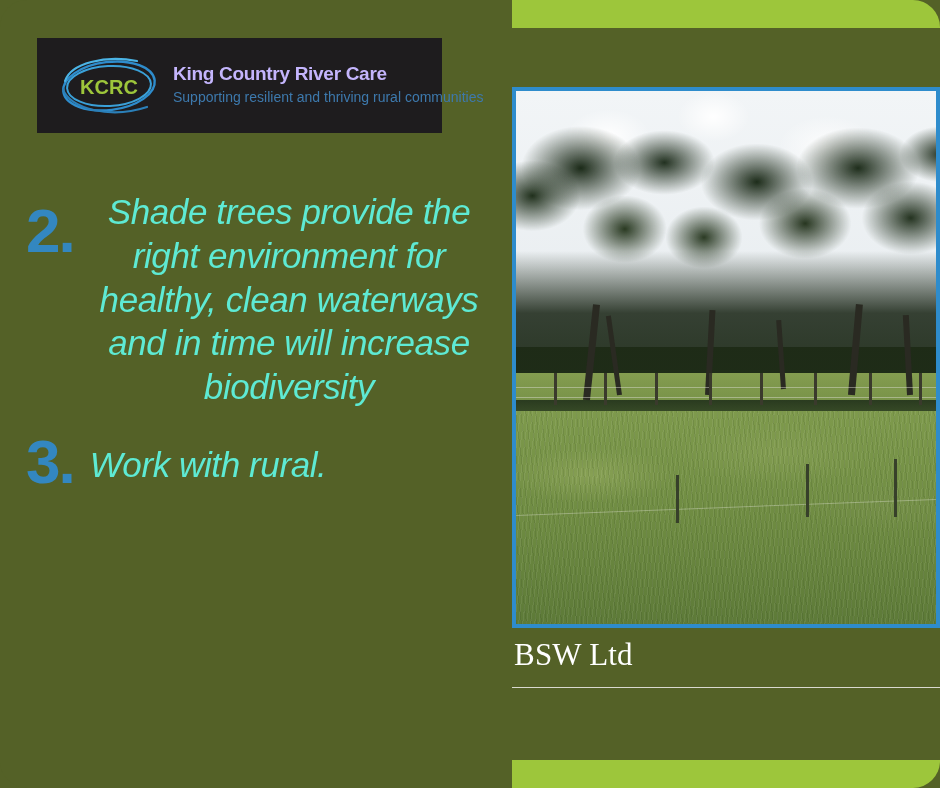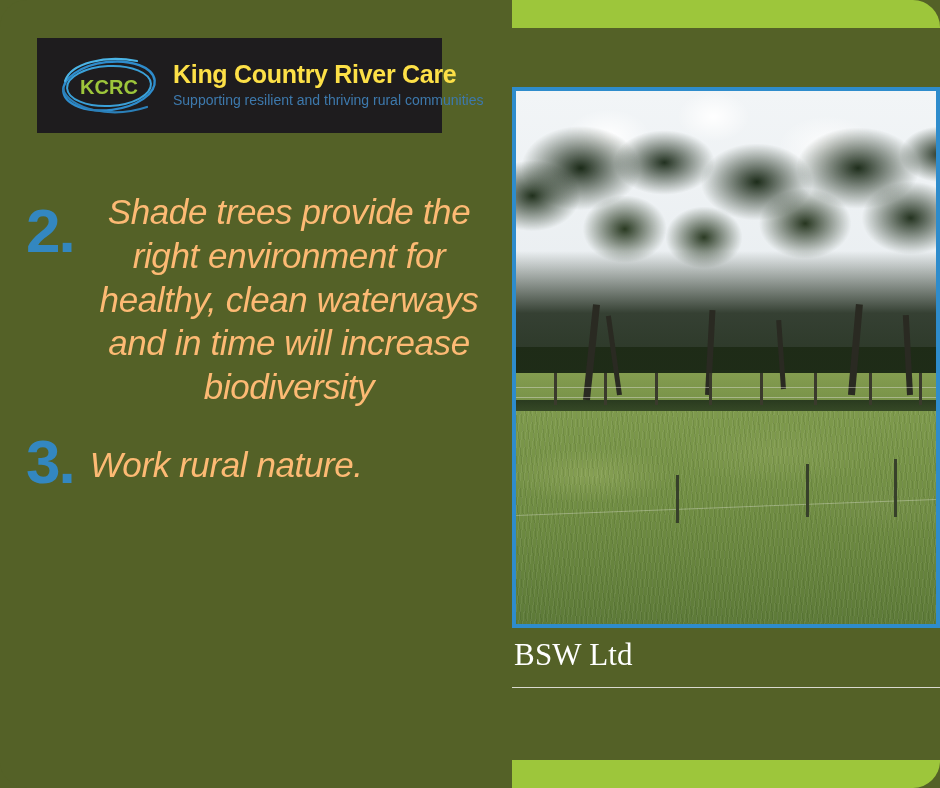--- a/index.html
+++ b/index.html
@@ -54,22 +54,22 @@
     position: relative;
   }
   #logo-mark svg { display: block; }
   #logo-text {
     margin-left: 10px;
     display: flex;
     flex-direction: column;
     justify-content: center;
   }
   #logo-title {
-    color: #fde047;
-    font-size: 25px;
+    color: #c4b5fd;
+    font-size: 19px;
     font-weight: bold;
     letter-spacing: -0.3px;
     line-height: 1.1;
     white-space: nowrap;
   }
   #logo-tagline {
     color: #3d79ad;
     font-size: 14px;
     line-height: 1.35;
     margin-top: 3px;
@@ -91,21 +91,21 @@
   .point .num {
     color: #3387c0;
     font-weight: bold;
     font-size: 62px;
     line-height: 0.95;
     letter-spacing: -2px;
     display: inline-block;
     vertical-align: top;
   }
   .point .body {
-    color: #fdba74;
+    color: #5eead4;
     font-style: italic;
     font-weight: 500;
     font-size: 35px;
     line-height: 1.25;
     letter-spacing: -0.4px;
   }
 
   
   #point-2 {
     display: block;
@@ -288,21 +288,21 @@
 
   <div id="left-col">
 
     <div class="point" id="point-2">
       <span class="num">2.</span>
       <span class="body">Shade trees provide the right environment for healthy, clean waterways and in time will increase biodiversity</span>
     </div>
 
     <div class="point" id="point-3">
       <span class="num">3.</span>
-      <span class="body">Work rural nature.</span>
+      <span class="body">Work with rural.</span>
     </div>
 
   </div>
 
   <div id="photo-frame">
     <div id="photo">
       <div class="sky"></div>
       <div class="canopy"></div>
       <div class="canopy-base"></div>
       <div class="paddock"></div>

